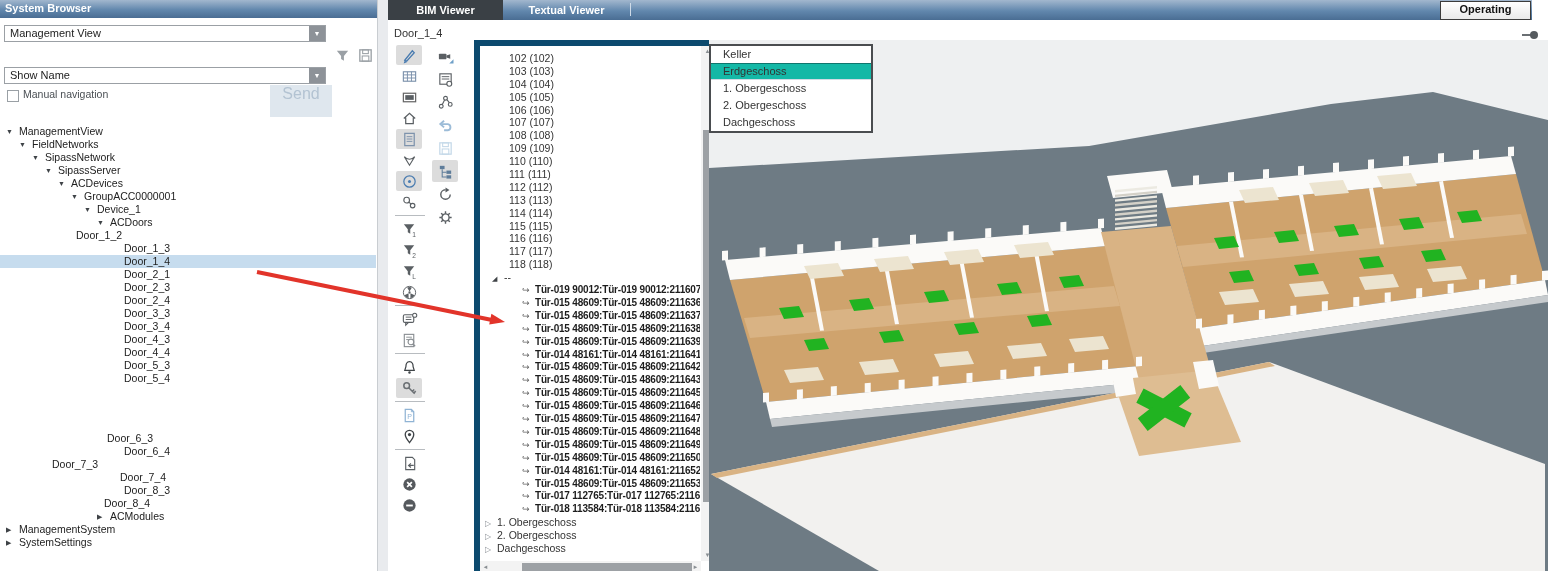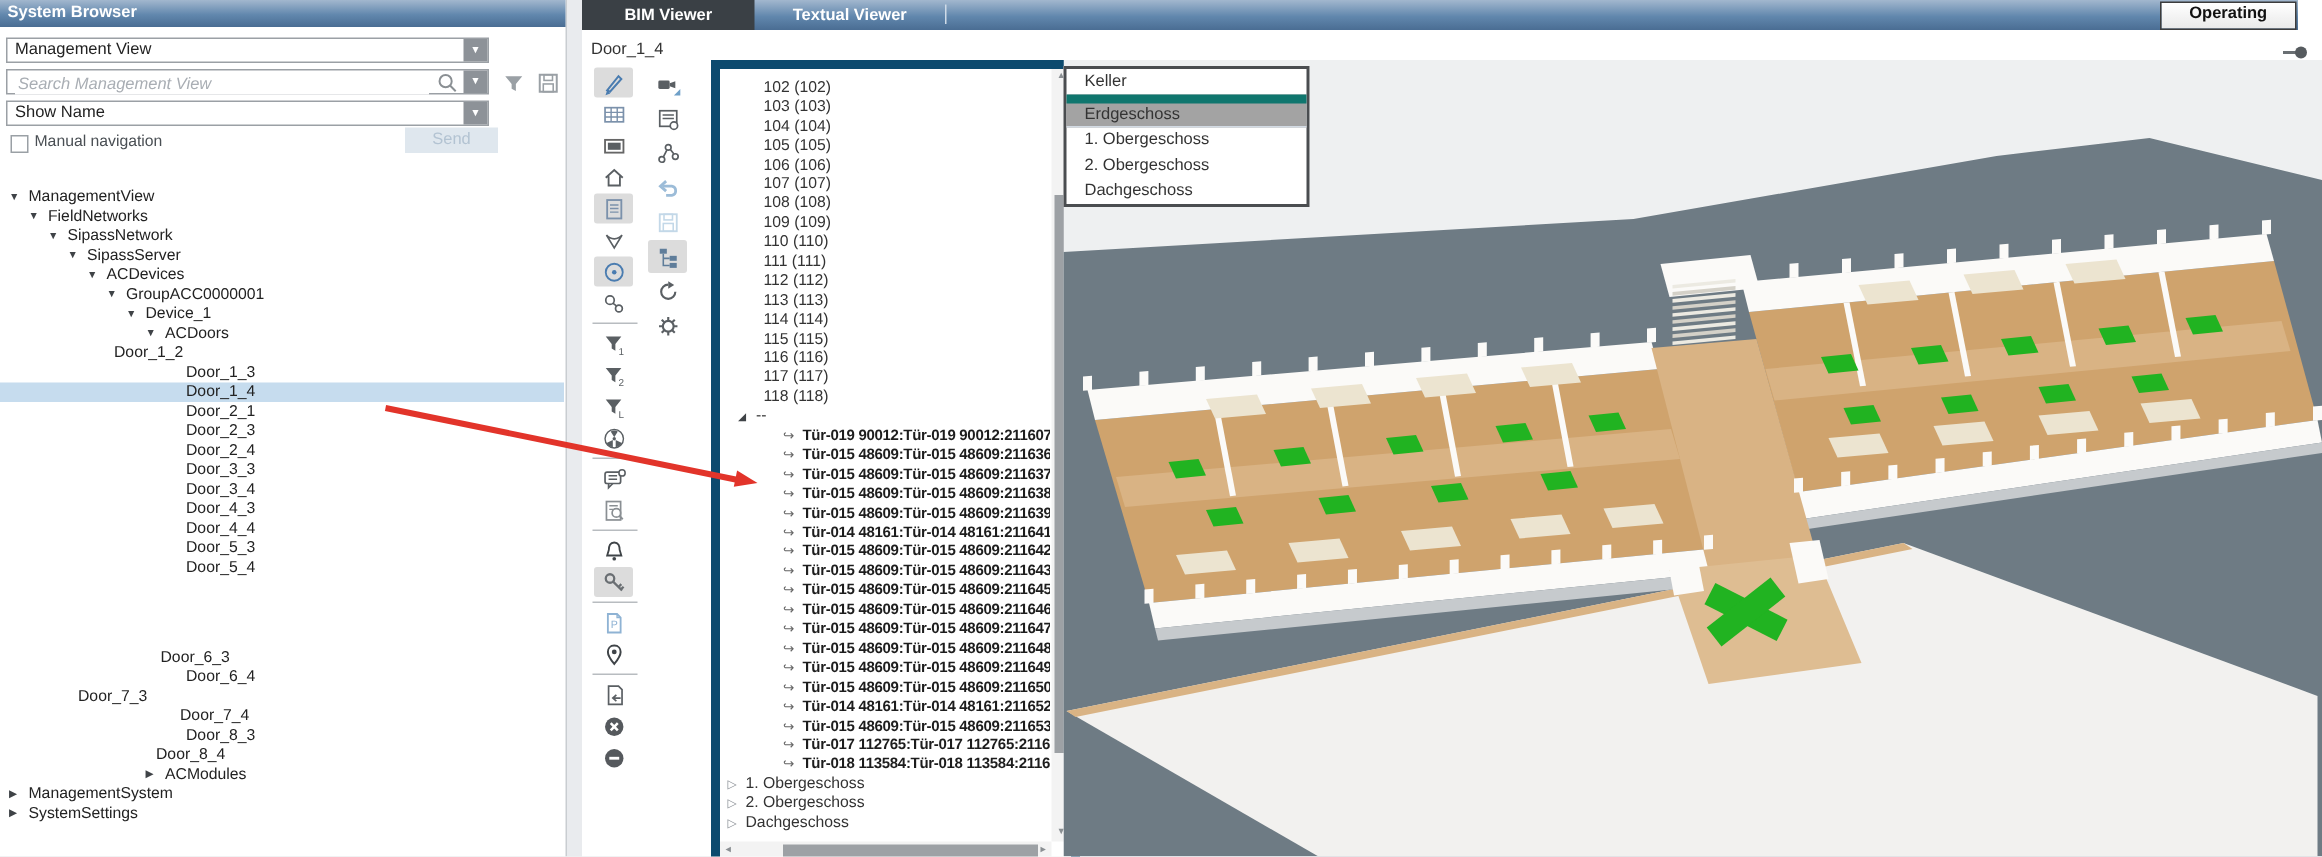--- a/index.html
+++ b/index.html
@@ -12,22 +12,22 @@
   .titlebar{height:18px;background:linear-gradient(#a2b7ce,#6187ad 55%,#4a6d93);
             color:#fff;font-size:11px;font-weight:bold;padding:2px 0 0 5px;box-sizing:border-box}
   .dd{position:absolute;left:4px;width:322px;height:17px;border:1px solid #9ba0a5;background:#fff;
       font-size:11px;color:#222;line-height:15px;padding-left:5px;box-sizing:border-box}
   .ddbtn{position:absolute;right:0;top:0;width:16px;height:15px;background:#8d9298;color:#fff;
          font-size:7px;text-align:center;line-height:15px;cursor:default}
   #searchbox input{border:0;outline:0;width:272px;height:13px;font-size:11px;font-style:italic;
         font-family:"Liberation Sans",sans-serif;color:#444;margin-top:1px}
   #searchbox input::placeholder{color:#a9aeb4;font-style:italic}
   .hicon{position:absolute;width:17px;height:17px}
-  #sendbtn{position:absolute;left:270px;top:85px;width:62px;height:17px;background:#dfe7ee;
-           color:#b3c3d2;font-size:11px;text-align:center;line-height:17px}
+  #sendbtn{position:absolute;left:270px;top:85px;width:62px;height:32px;background:#dfe7ee;
+           color:#b3c3d2;font-size:16px;text-align:center;line-height:17px}
   #cbx{position:absolute;left:7px;top:90px;width:10px;height:10px;border:1px solid #9aa0a5;background:#fff}
   #cbxlabel{position:absolute;left:23px;top:88px;font-size:10.5px;color:#4a4f54}
   #nav-tree{position:absolute;left:0;top:125px;right:1px}
   .trow{height:13px;line-height:13px;font-size:10.5px;color:#222;white-space:nowrap;position:relative}
   .trow.sel{background:#c6dcee}
   .tri{display:inline-block;width:13px;font-size:7px;color:#3f4347;vertical-align:top}
 
   
   #viewer{left:388px;top:0;width:1160px;height:571px;background:#fff}
   #tabbar{position:absolute;left:0;top:0;right:16px;height:20px;
@@ -76,44 +76,36 @@
   
   #scenewrap{position:absolute;left:321px;top:40px;width:839px;height:531px}
   .vbg{fill:#eef0f1}.gnd{fill:var(--ground-gray)}.slab{fill:#f2f1ef}
   .wall{fill:#fbfaf8}.wshadow{fill:#c6cacd}
   .flr{fill:var(--floor-tan)}.flr2{fill:var(--walkway-tan)}.flr2l{fill:#debd92}
   .door{fill:var(--door-green)}.desk{fill:#ece4d0}
 
   
   #floorpopup{position:absolute;left:321px;top:44px;width:160px;background:#fff;border:2px solid #4a4d50;z-index:50}
   .pop-row{height:17px;line-height:17px;font-size:11px;color:#333;padding-left:12px}
-  .pop-row.hl{background:#a3a3a3;border-top:6px solid #0f766e;border-bottom:1px solid #d3dbe4;height:15px;line-height:15px}
+  .pop-row.hl{background:#14b8a6;border-top:1px solid #0f766e;border-bottom:1px solid #d3dbe4;height:15px;line-height:15px}
 
   
   #arrowsvg{position:absolute;left:0;top:0;width:1548px;height:571px;z-index:99;pointer-events:none}
 </style>
 </head>
 <body>
 
 <div id="sysbrowser" class="abs">
   <div class="titlebar">System Browser</div>
 
   <div class="dd" style="top:25px">
     <span>Management View</span>
     <span class="ddbtn">▼</span>
   </div>
 
-  <div class="dd" id="searchbox" style="top:46px">
-    <input type="text" placeholder="Search Management View" style="">
-    <svg class="hicon" style="right:18px;top:0" viewBox="0 0 18 18">
-      <circle cx="7.5" cy="7.5" r="4.3" fill="none" stroke="#8a8f93" stroke-width="1.4"></circle>
-      <path d="M10.8 10.8 L14.6 14.6" stroke="#8a8f93" stroke-width="1.4"></path>
-    </svg>
-    <span class="ddbtn">▼</span>
-  </div>
   <svg class="hicon" style="left:334px;top:47px" viewBox="0 0 18 18">
     <path d="M3 4 H15 L10.5 9.5 V14.5 L7.5 12.8 V9.5 Z" fill="#9aa0a5"></path>
   </svg>
   <svg class="hicon" style="left:357px;top:47px" viewBox="0 0 18 18">
     <rect x="3" y="3" width="12" height="12" fill="none" stroke="#9aa0a5" stroke-width="1.4"></rect>
     <rect x="6" y="3" width="6" height="4" fill="none" stroke="#9aa0a5" stroke-width="1.1"></rect>
     <rect x="5.5" y="9.5" width="7" height="5.5" fill="none" stroke="#9aa0a5" stroke-width="1.1"></rect>
   </svg>
 
   <div class="dd" style="top:67px">

